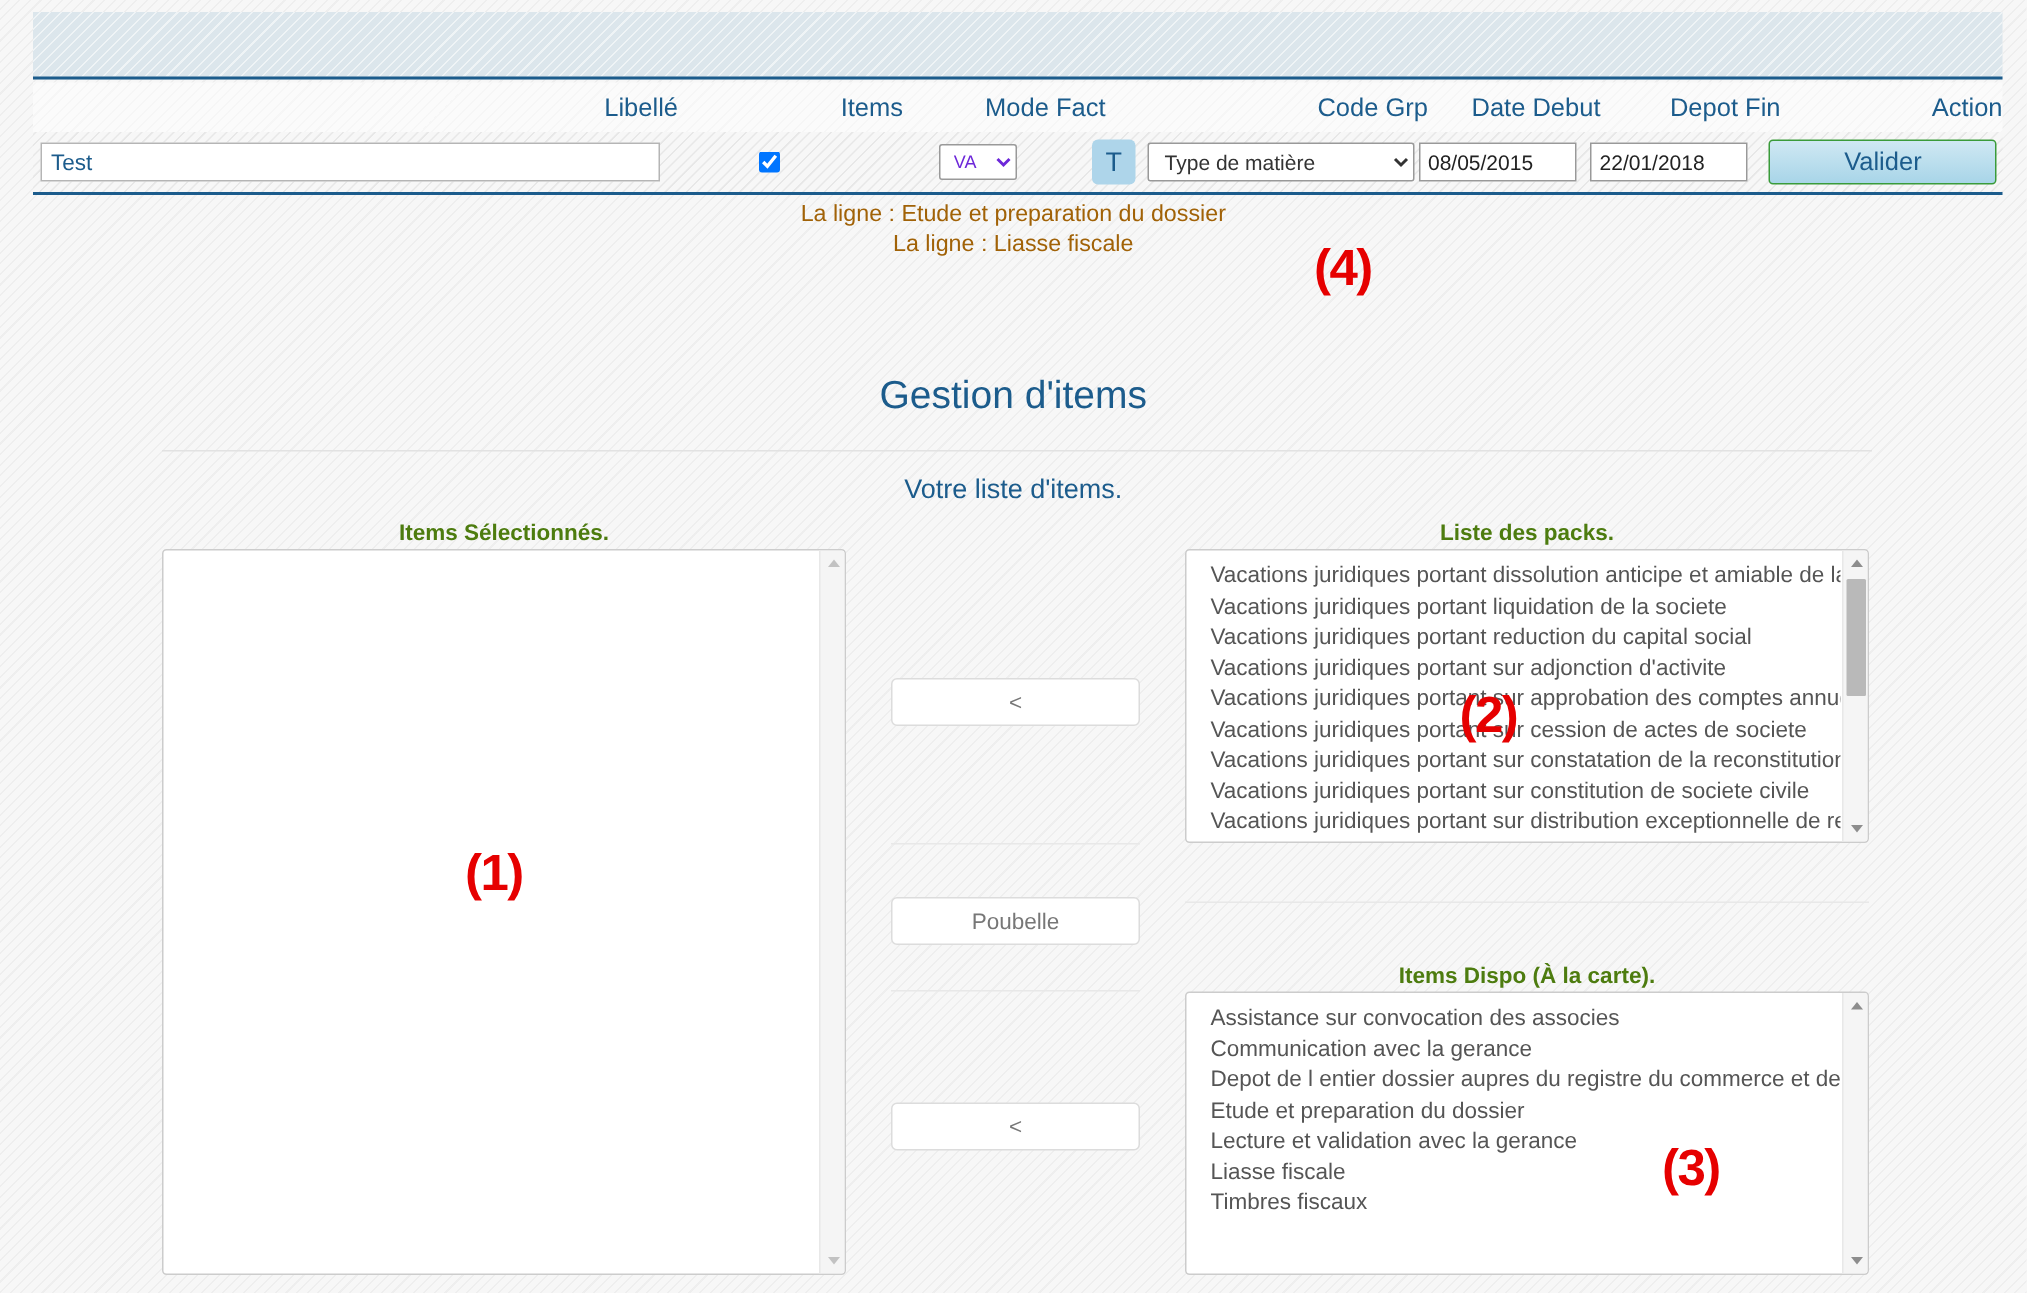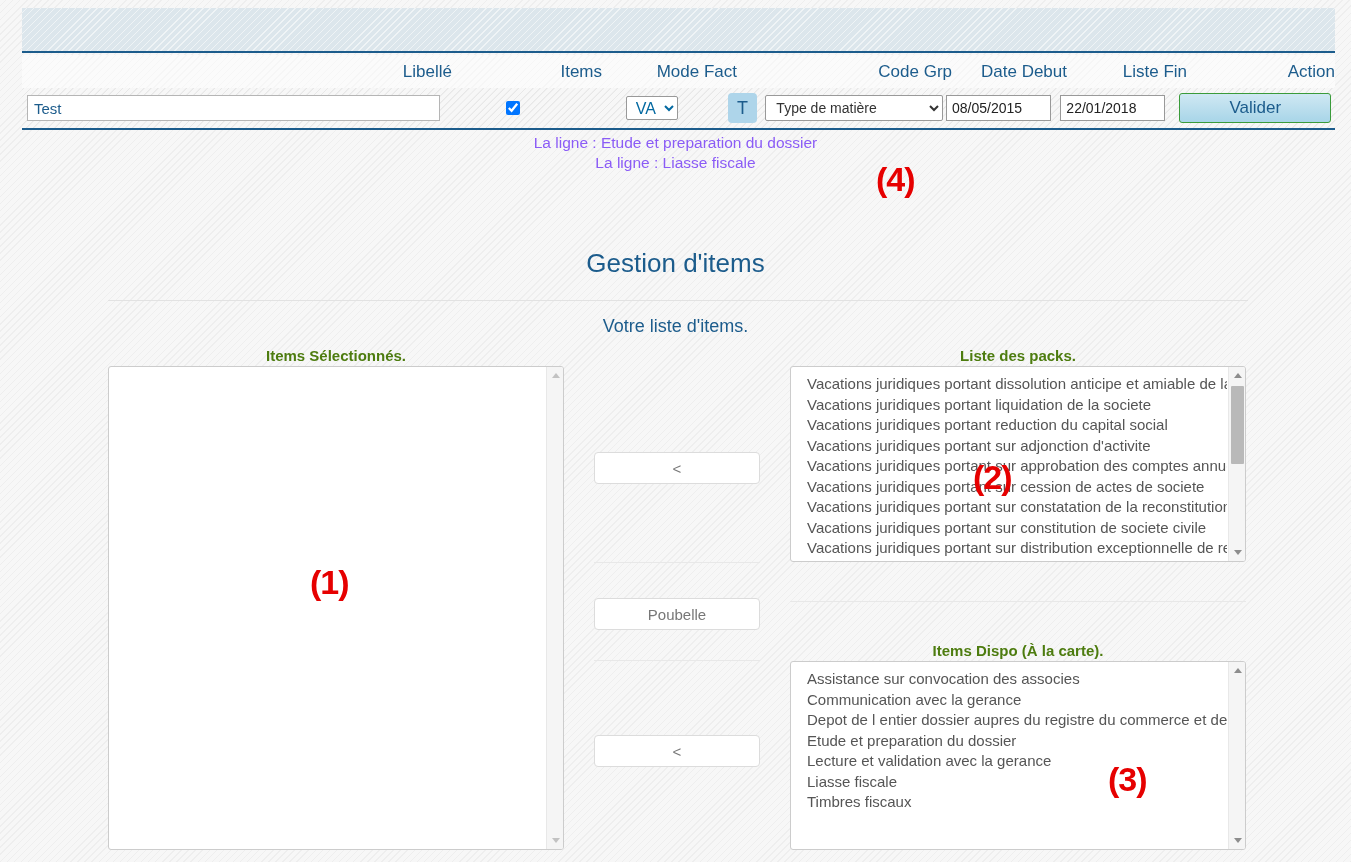--- a/index.html
+++ b/index.html
@@ -110,23 +110,23 @@
   .items-cell { width: 150px; }
   .chk {
     width: 14px; height: 14px;
     margin: 0;
     cursor: pointer;
   }
   .modefact-cell { width: 135px; }
   .sel-va {
     width: 52px;
     height: 24px;
-    font-size: 16px;
-    font-family: "Liberation Sans", sans-serif;
-    color: #0369a1;
+    font-size: 12px;
+    font-family: "Liberation Sans", sans-serif;
+    color: #6d28d9;
     border: 1px solid #999;
     background: #fff;
     border-radius: 2px;
     padding-left: 5px;
     box-sizing: border-box;
   }
   .codegrp-cell { width: 215px; gap: 8px; justify-content: flex-start; padding-left: 10px; }
   .t-btn {
     width: 30px; height: 30px;
     background: #aed5ea;
@@ -182,21 +182,21 @@
 
   
   .lignes {
     position: absolute;
     left: 0;
     top: 133px;
     width: 1351px;
     text-align: center;
   }
   .ligne-line {
-    color: #8b5cf6;
+    color: #a16207;
     font-size: 15.5px;
     line-height: 20px;
     white-space: nowrap;
   }
 
   
   .anno {
     position: absolute;
     color: #e60000;
     font-weight: bold;
@@ -352,21 +352,21 @@
 <body>
 
 <div class="top-banner"></div>
 
 <div class="table-head">
   <div class="th th-libelle">Libellé</div>
   <div class="th th-items">Items</div>
   <div class="th th-modefact">Mode Fact</div>
   <div class="th th-codegrp">Code Grp</div>
   <div class="th th-datedeb">Date Debut</div>
-  <div class="th th-datefin">Liste Fin</div>
+  <div class="th th-datefin">Depot Fin</div>
   <div class="th th-action">Action</div>
 </div>
 
 <div class="form-row">
   <input class="libelle-input" type="text" value="Test" style="">
 
   <div class="cell items-cell">
     <input class="chk" type="checkbox" checked="" style="">
   </div>
 

